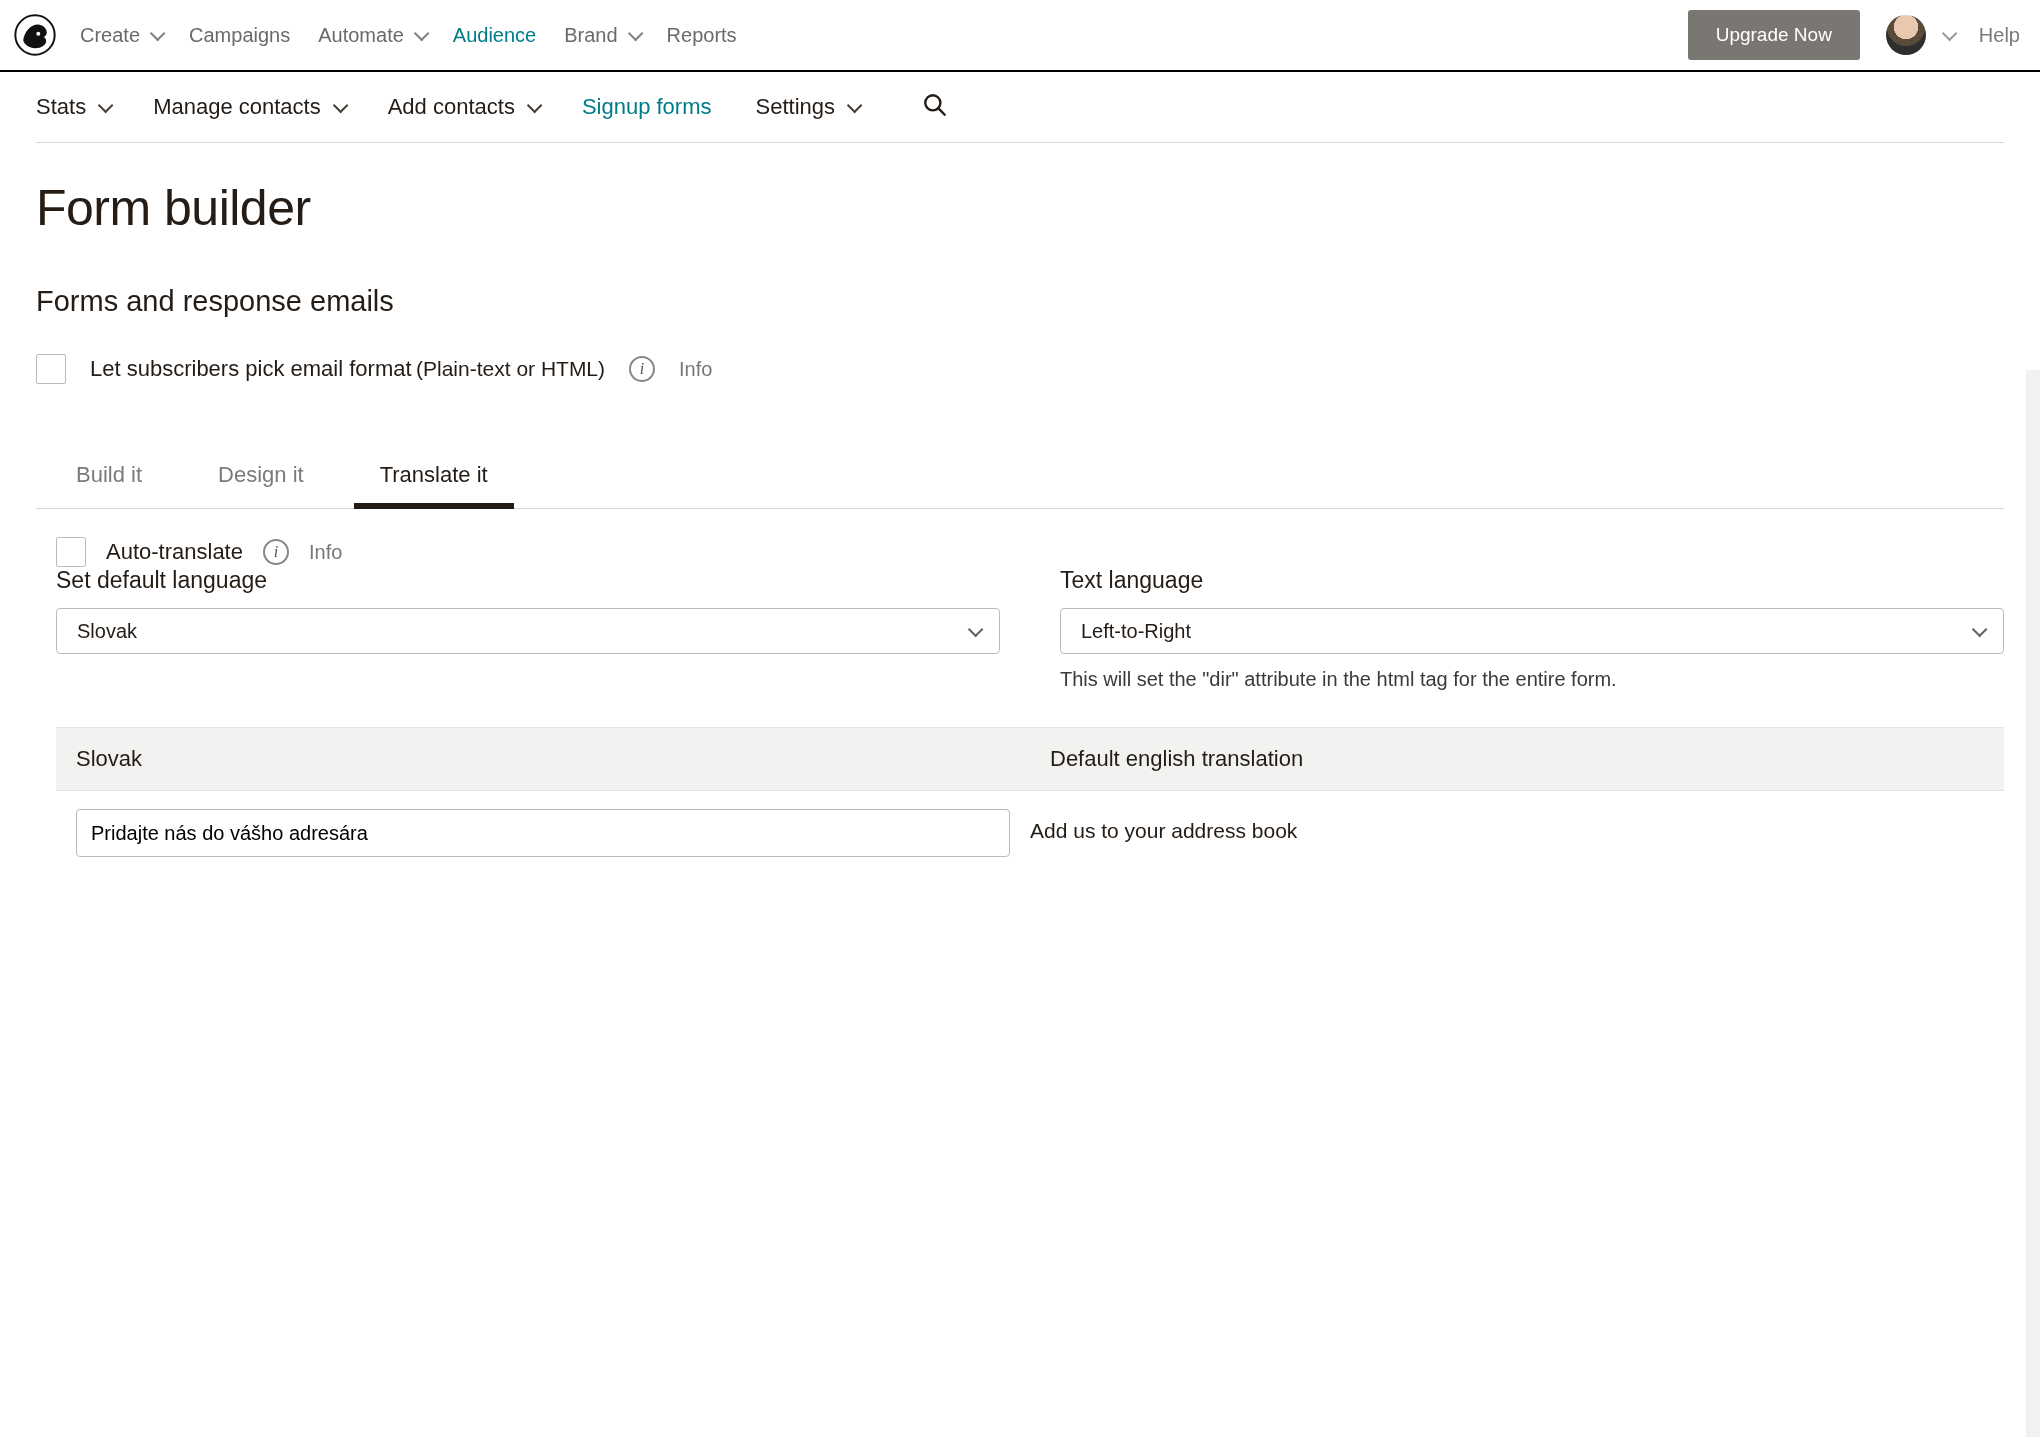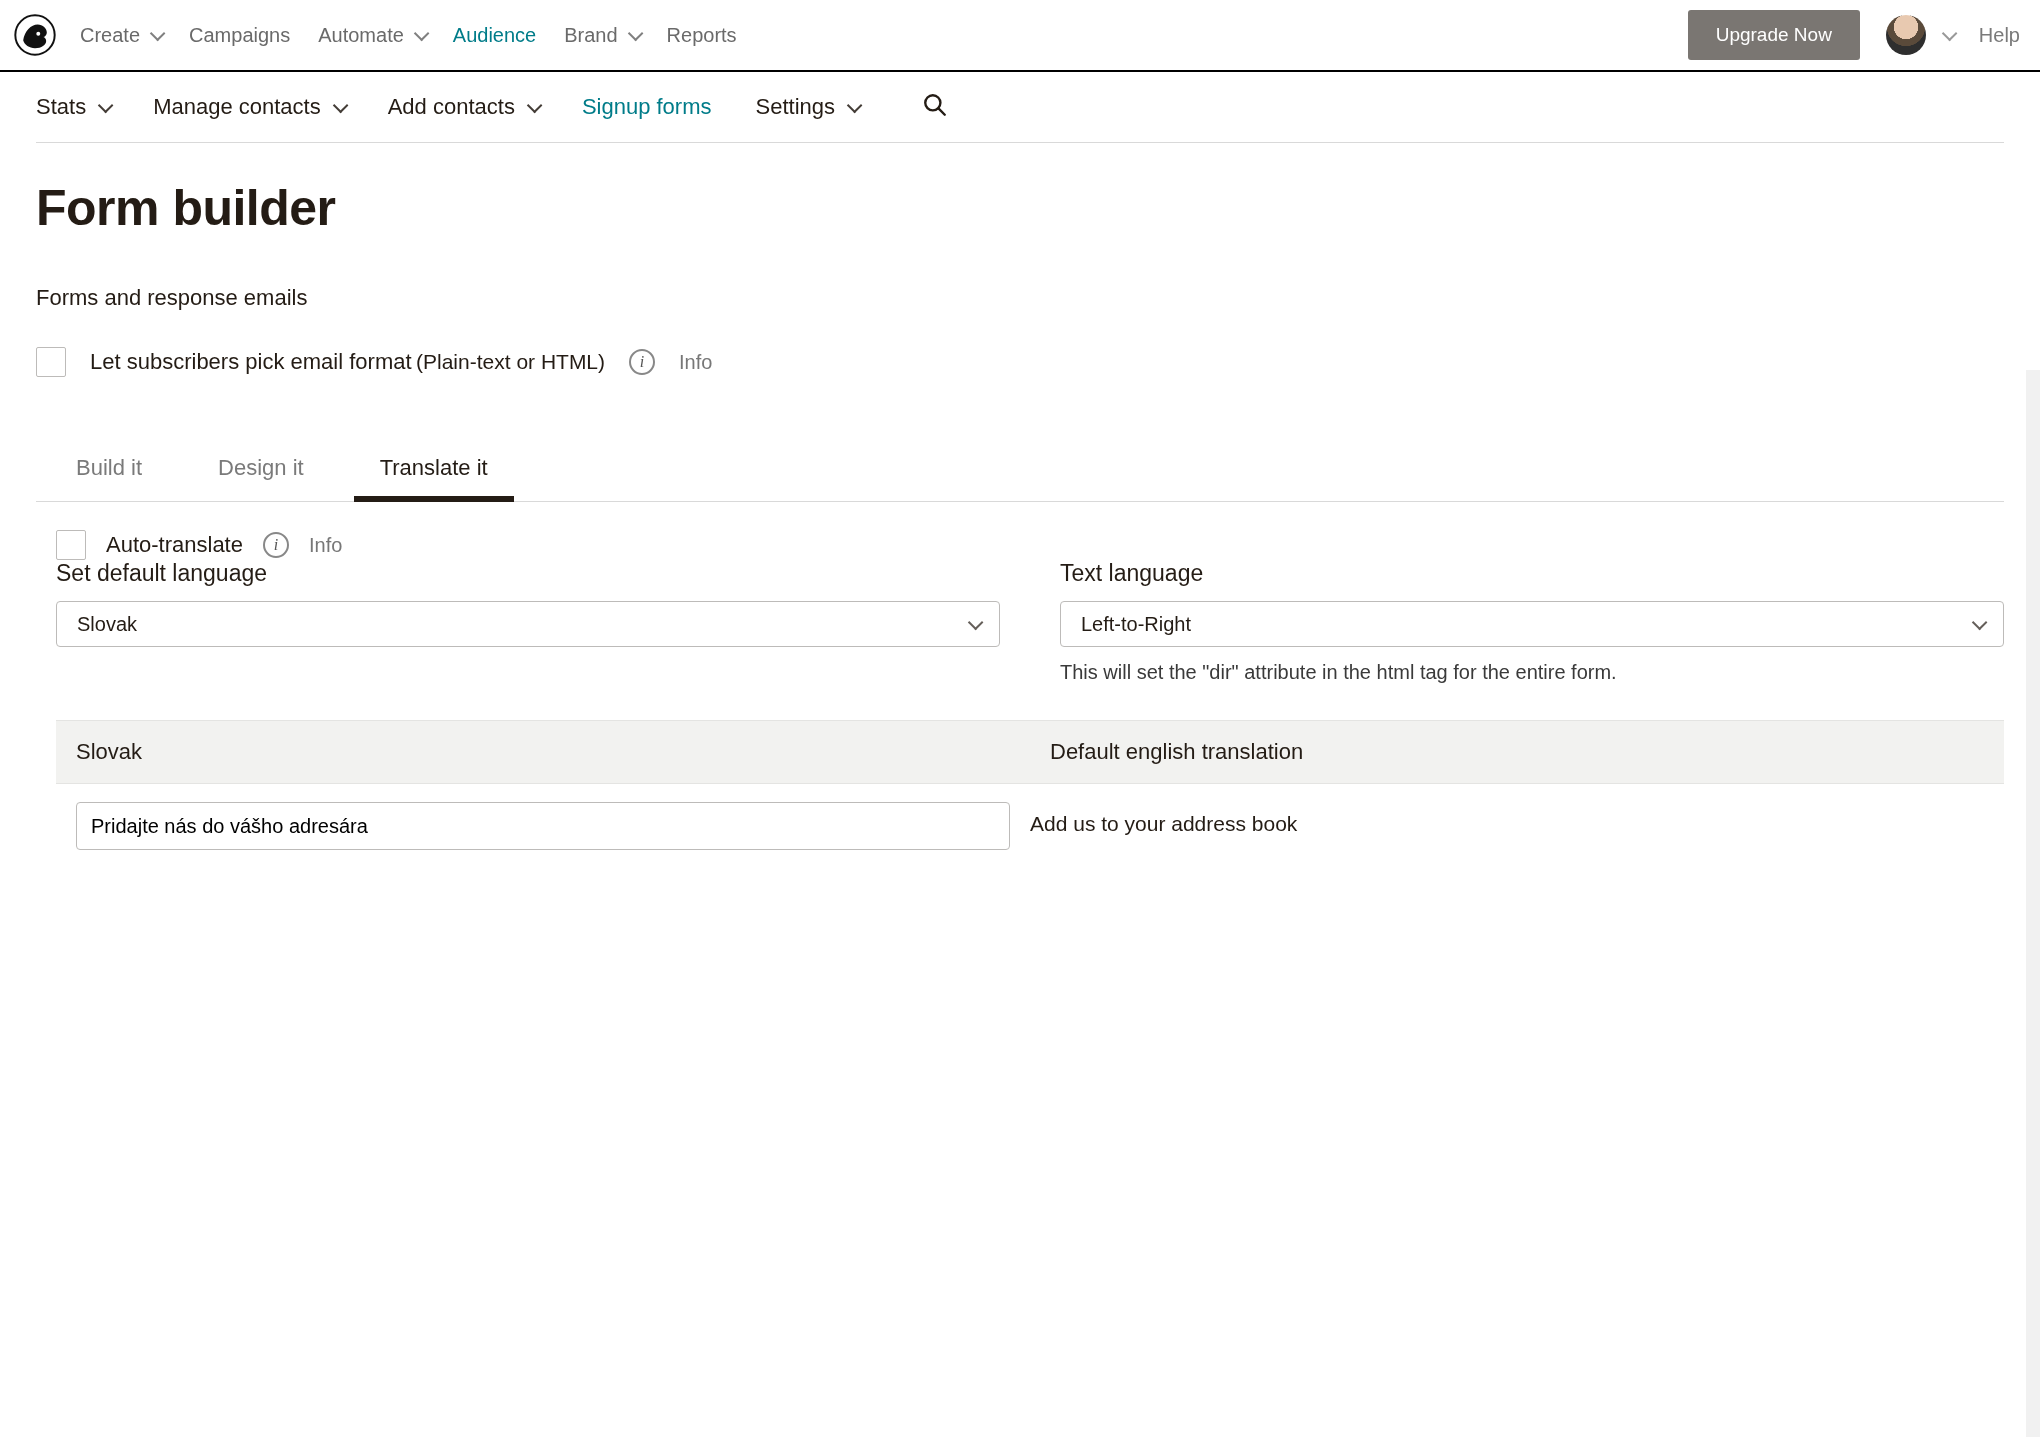--- a/index.html
+++ b/index.html
@@ -91,26 +91,26 @@
     font-weight: 500;
     color: #241c15;
     cursor: pointer;
   }
   .subnav-item.active { color: #007c89; }
   .search-icon { margin-left: 20px; cursor: pointer; }
 
   .content { padding: 36px; }
   h1.page-title {
     font-size: 50px;
-    font-weight: 700;
+    font-weight: 400;
     letter-spacing: -0.5px;
     margin-bottom: 48px;
   }
   .section-label {
-    font-size: 22px;
+    font-size: 29px;
     font-weight: 500;
     margin-bottom: 14px;
   }
   .section-label-big {
     font-size: 23px;
     font-weight: 500;
     margin-bottom: 14px;
   }
   .select {
     display: flex;

